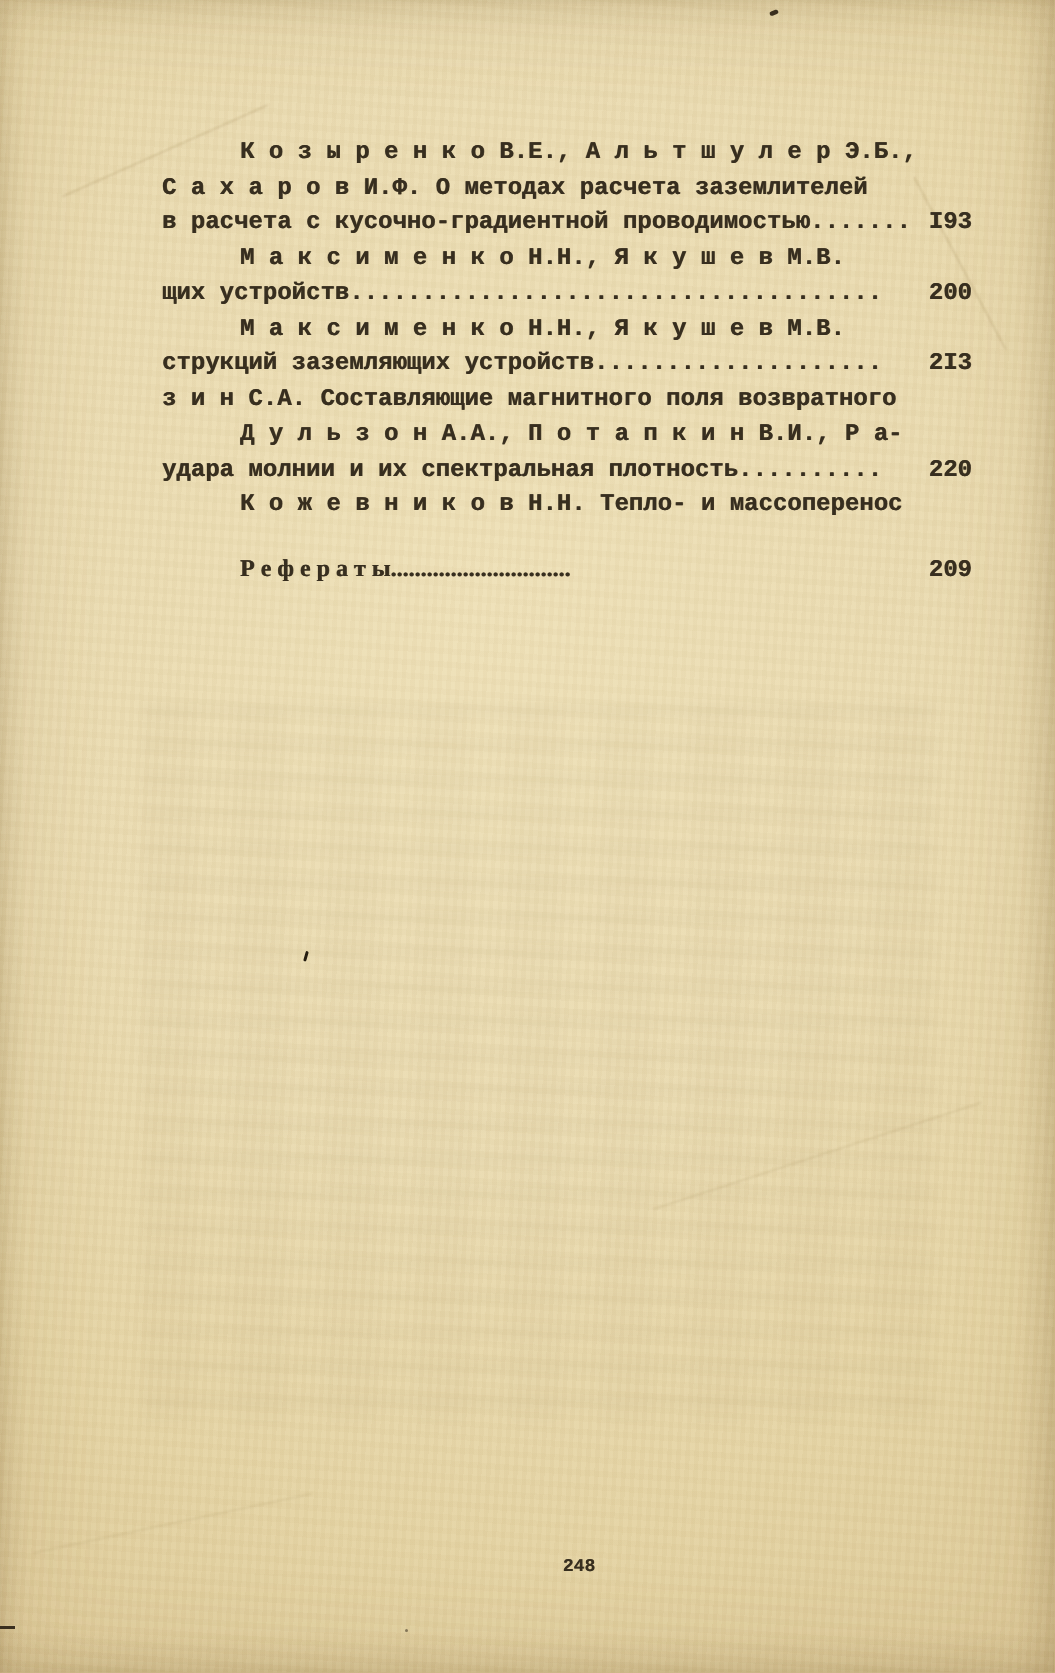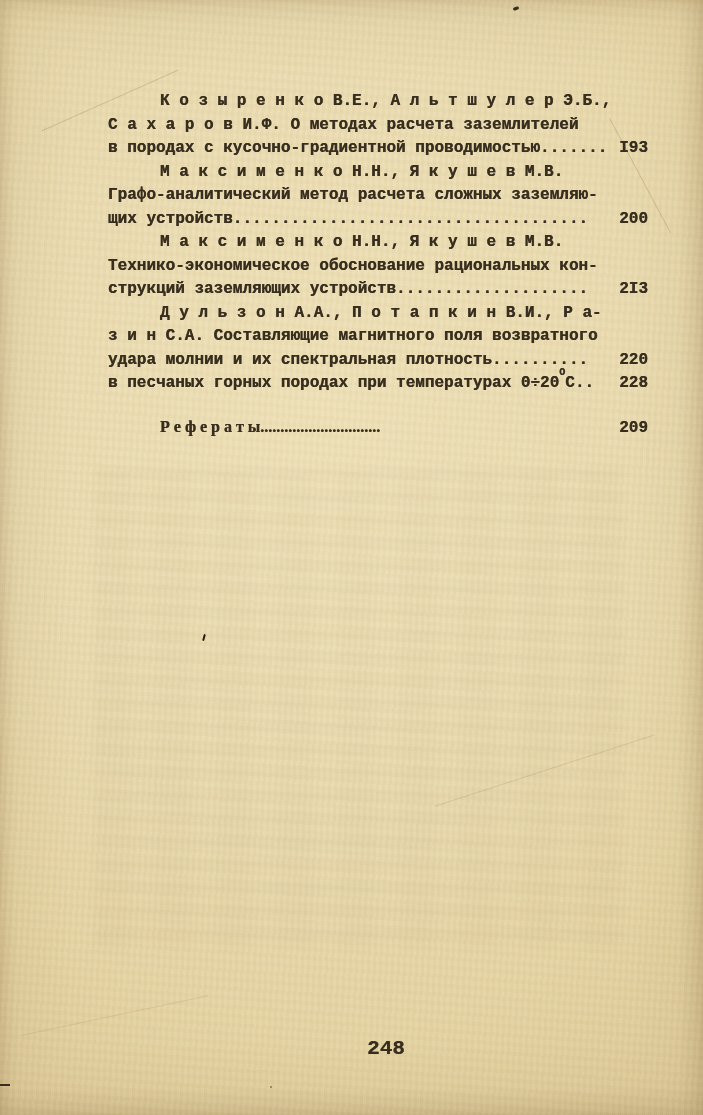--- a/index.html
+++ b/index.html
@@ -67,78 +67,73 @@
   .line.flex .lt { white-space: pre; }
   .line.flex .lt.indent-span { padding-left: 52px; font-family: Liberation Serif, serif; }
   .pg { margin-left: auto; white-space: pre; text-align: center; }
   sup.deg {
     font-size: 10px; line-height: 0;
     position: relative; top: -6px;
   }
   .folio {
     position: absolute; top: 1037px; left: 386px;
     transform: translateX(-50%);
-    color: #372e1f; font-size: 21px; font-weight: 700;
+    color: #372e1f; font-size: 12px; font-weight: 700;
     text-shadow: 0.3px 0.3px 0.4px rgba(56,46,28,0.7);
   }
 </style>
 </head>
 <body>
 
 <div class="paper">
   <div class="texture"></div>
   <div class="bleedthrough"></div>
   <div class="scratch s1"></div>
   <div class="scratch s2"></div>
   <div class="scratch s3"></div>
   <div class="scratch s4"></div>
 
   <main class="toc">
 
     <section class="entry">
       <div class="line indent">К о з ы р е н к о В.Е., А л ь т ш у л е р Э.Б.,</div>
       <div class="line">С а х а р о в И.Ф. О методах расчета заземлителей</div>
       <div class="line flex">
-        <span class="lt">в породах с кусочно-градиентной проводимостью.......</span>
+        <span class="lt">в расчета с кусочно-градиентной проводимостью.......</span>
         <span class="pg">I93</span>
       </div>
     </section>
 
     <section class="entry">
       <div class="line indent">М а к с и м е н к о Н.Н., Я к у ш е в М.В.</div>
-      <div class="line">Графо-аналитический метод расчета сложных заземляю-</div>
       <div class="line flex">
         <span class="lt">щих устройств.....................................</span>
         <span class="pg">200</span>
       </div>
     </section>
 
     <section class="entry">
       <div class="line indent">М а к с и м е н к о Н.Н., Я к у ш е в М.В.</div>
-      <div class="line">Технико-экономическое обоснование рациональных кон-</div>
       <div class="line flex">
         <span class="lt">струкций заземляющих устройств....................</span>
         <span class="pg">2I3</span>
       </div>
     </section>
 
     <section class="entry">
+      <div class="line">з и н С.А. Составляющие магнитного поля возвратного</div>
       <div class="line indent">Д у л ь з о н А.А., П о т а п к и н В.И., Р а-</div>
-      <div class="line">з и н С.А. Составляющие магнитного поля возвратного</div>
       <div class="line flex">
         <span class="lt">удара молнии и их спектральная плотность..........</span>
         <span class="pg">220</span>
       </div>
     </section>
 
     <section class="entry">
-      <div class="line flex">
-        <span class="lt"><span>в песчаных горных породах при температурах 0÷20</span><sup class="deg">О</sup><span>С..</span></span>
-        <span class="pg">228</span>
-      </div>
+      <div class="line indent">К о ж е в н и к о в Н.Н. Тепло- и массоперенос</div>
     </section>
 
     <section class="entry last">
       <div class="line flex">
         <span class="lt indent-span">Р е ф е р а т ы..............................</span>
         <span class="pg">209</span>
       </div>
     </section>
 
   </main>

